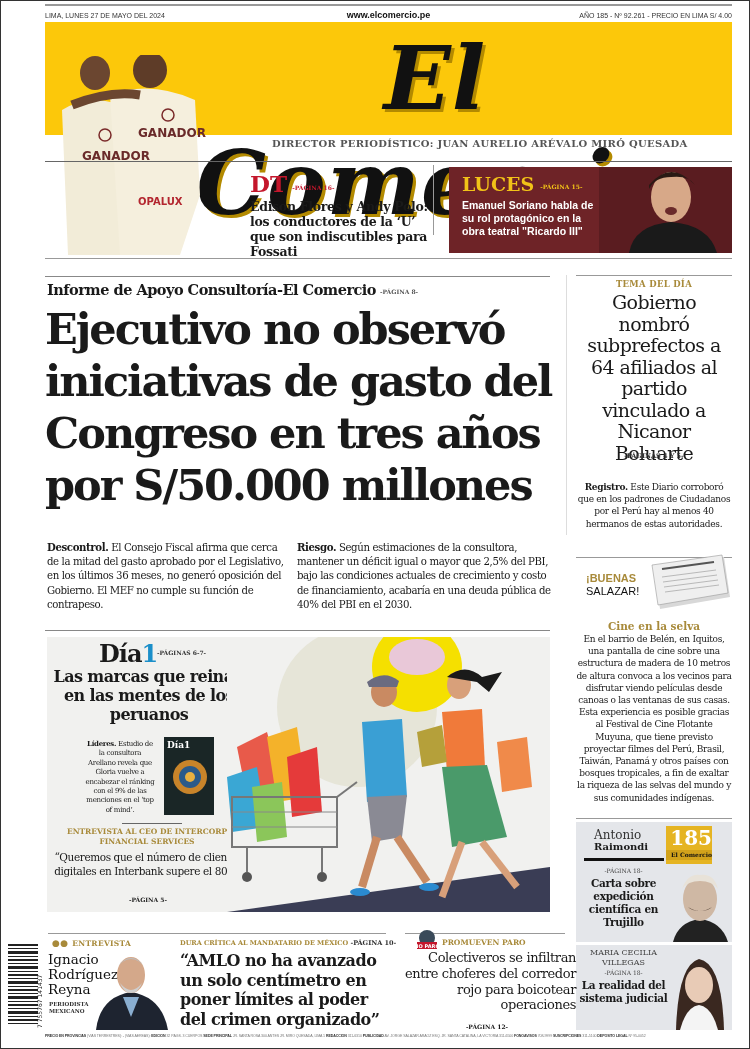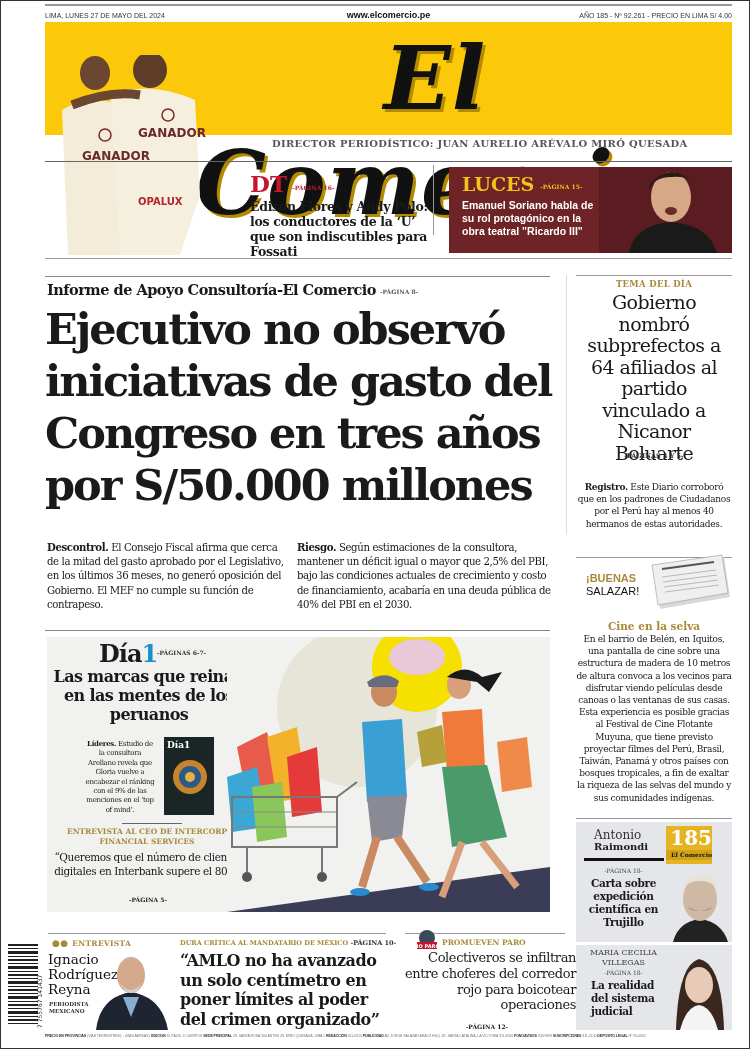--- a/index.html
+++ b/index.html
@@ -87,21 +87,21 @@
   .rm-badge { position: absolute; left: 90px; top: 4px; width: 46px; height: 38px; background: #e5b422; color: #fff; text-align: right; }
   .rm-badge .n { font-size: 20px; font-weight: bold; line-height: 24px; }
   .rm-badge .b { font-size: 6px; font-weight: bold; color: #111; background: #d2a21b; line-height: 10px; }
   .rm-pg { position: absolute; left: 0; top: 45px; width: 95px; text-align: center; font-size: 6px; color: #444; }
   .rm-title { position: absolute; left: 0; top: 55px; width: 95px; text-align: center; font-size: 10.5px; font-weight: bold; line-height: 13px; letter-spacing: -.3px; }
   .rm-portrait { position: absolute; left: 92px; top: 45px; width: 64px; height: 75px; }
 
   .mv { position: absolute; left: 576px; top: 945px; width: 156px; height: 85px; background: #e4e6ea; overflow: hidden; }
   .mv-name { position: absolute; left: 0; top: 3px; width: 95px; text-align: center; font-size: 8px; color: #444; line-height: 10px; }
   .mv-pg { position: absolute; left: 0; top: 24px; width: 95px; text-align: center; font-size: 6px; color: #444; }
-  .mv-title { position: absolute; left: 0; top: 34px; width: 95px; text-align: left; font-size: 10.5px; font-weight: bold; line-height: 13px; letter-spacing: -.3px; padding-left: 15px; }
+  .mv-title { position: absolute; left: 0; top: 34px; width: 95px; text-align: center; font-size: 10.5px; font-weight: bold; line-height: 13px; letter-spacing: -.3px; }
   .mv-portrait { position: absolute; left: 90px; top: 0; width: 66px; height: 85px; }
 
   
   .barcode { position: absolute; left: 6px; top: 940px; width: 38px; height: 90px; }
   .hr5 { position: absolute; left: 48px; top: 933px; width: 338px; height: 1px; background: #999; }
   .iv-tag { position: absolute; left: 52px; top: 938px; font-size: 7.5px; font-weight: bold; color: #a88a3a; letter-spacing: .3px; }
   .iv-dots { color: #a88a3a; font-size: 9px; margin-right: 4px; }
   .iv-name { position: absolute; left: 48px; top: 952px; font-size: 13.5px; line-height: 15px; color: #111; }
   .iv-role { position: absolute; left: 49px; top: 1001px; font-size: 5.5px; font-weight: bold; color: #333; line-height: 7px; }
   .iv-photo { position: absolute; left: 88px; top: 947px; width: 86px; height: 83px; }

